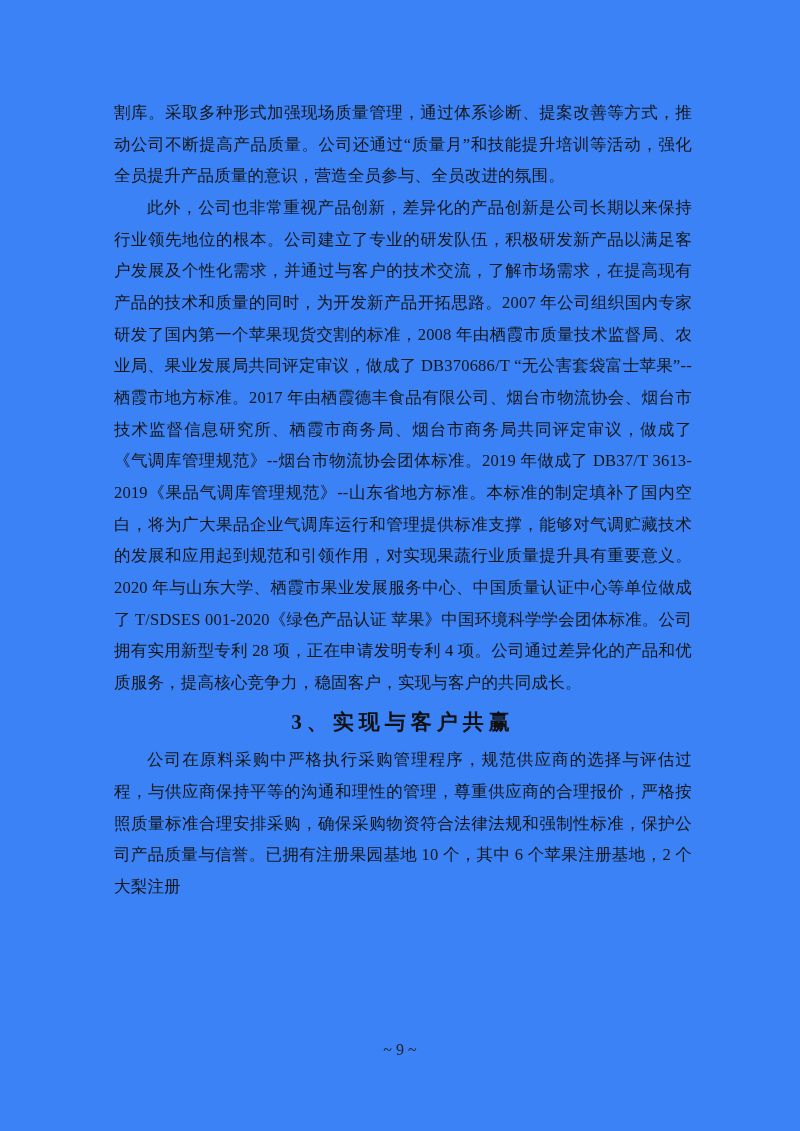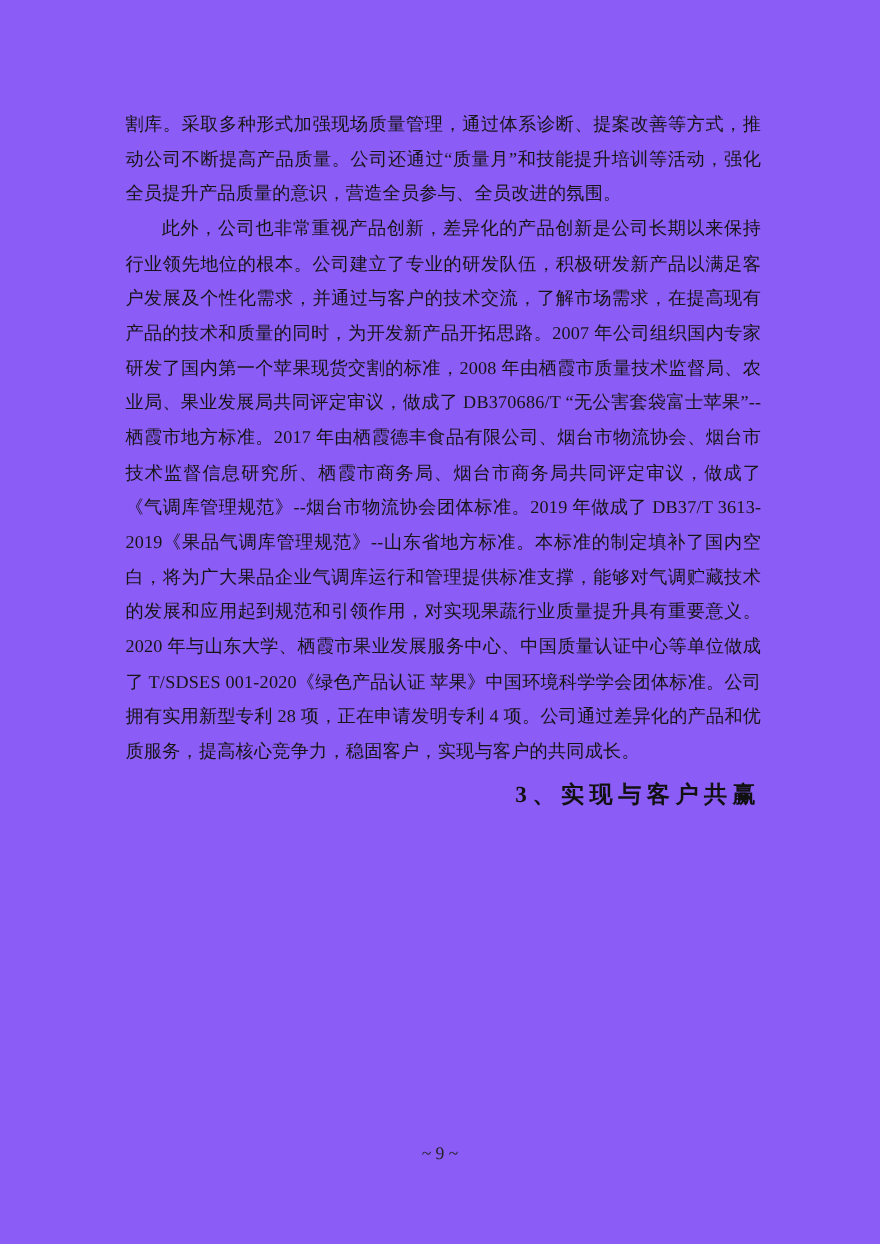--- a/index.html
+++ b/index.html
@@ -4,21 +4,21 @@
 <style>
   html, body {
     margin: 0;
     padding: 0;
     background: #ffffff;
   }
   .page {
     position: relative;
     width: 800px;
     height: 1131px;
-    background: #8b5cf6;
+    background: #3b82f6;
     overflow: hidden;
     font-family: "Liberation Serif", "DejaVu Serif", serif;
   }
   .content {
     position: absolute;
     left: 114px;
     top: 97px;
     width: 578px;
     color: #161616;
     font-size: 16.5px;
@@ -34,38 +34,39 @@
     text-indent: 2em;
   }
   .heading {
     margin: 6px 0 4px 0;
     padding: 0;
     font-size: 21px;
     font-weight: bold;
     line-height: 36px;
     letter-spacing: 5px;
     color: #111111;
-    text-align: right;
+    text-align: center;
   }
   .page-footer {
     position: absolute;
     left: 0;
     top: 1040px;
     width: 800px;
     text-align: center;
     color: #222222;
     font-size: 16px;
     line-height: 20px;
   }
 </style>
 </head>
 <body>
 
 <div class="page">
   <main class="content">
     <p class="para">割库。采取多种形式加强现场质量管理，通过体系诊断、提案改善等方式，推动公司不断提高产品质量。公司还通过“质量月”和技能提升培训等活动，强化全员提升产品质量的意识，营造全员参与、全员改进的氛围。</p>
     <p class="para indent">此外，公司也非常重视产品创新，差异化的产品创新是公司长期以来保持行业领先地位的根本。公司建立了专业的研发队伍，积极研发新产品以满足客户发展及个性化需求，并通过与客户的技术交流，了解市场需求，在提高现有产品的技术和质量的同时，为开发新产品开拓思路。2007 年公司组织国内专家研发了国内第一个苹果现货交割的标准，2008 年由栖霞市质量技术监督局、农业局、果业发展局共同评定审议，做成了 DB370686/T “无公害套袋富士苹果”--栖霞市地方标准。2017 年由栖霞德丰食品有限公司、烟台市物流协会、烟台市技术监督信息研究所、栖霞市商务局、烟台市商务局共同评定审议，做成了《气调库管理规范》--烟台市物流协会团体标准。2019 年做成了 DB37/T 3613-2019《果品气调库管理规范》--山东省地方标准。本标准的制定填补了国内空白，将为广大果品企业气调库运行和管理提供标准支撑，能够对气调贮藏技术的发展和应用起到规范和引领作用，对实现果蔬行业质量提升具有重要意义。2020 年与山东大学、栖霞市果业发展服务中心、中国质量认证中心等单位做成了 T/SDSES 001-2020《绿色产品认证 苹果》中国环境科学学会团体标准。公司拥有实用新型专利 28 项，正在申请发明专利 4 项。公司通过差异化的产品和优质服务，提高核心竞争力，稳固客户，实现与客户的共同成长。</p>
     <h2 class="heading">3、实现与客户共赢</h2>
+    <p class="para indent">公司在原料采购中严格执行采购管理程序，规范供应商的选择与评估过程，与供应商保持平等的沟通和理性的管理，尊重供应商的合理报价，严格按照质量标准合理安排采购，确保采购物资符合法律法规和强制性标准，保护公司产品质量与信誉。已拥有注册果园基地 10 个，其中 6 个苹果注册基地，2 个大梨注册</p>
   </main>
   <footer class="page-footer">
     <span>~ 9 ~</span>
   </footer>
 </div>
 
 </body></html>

